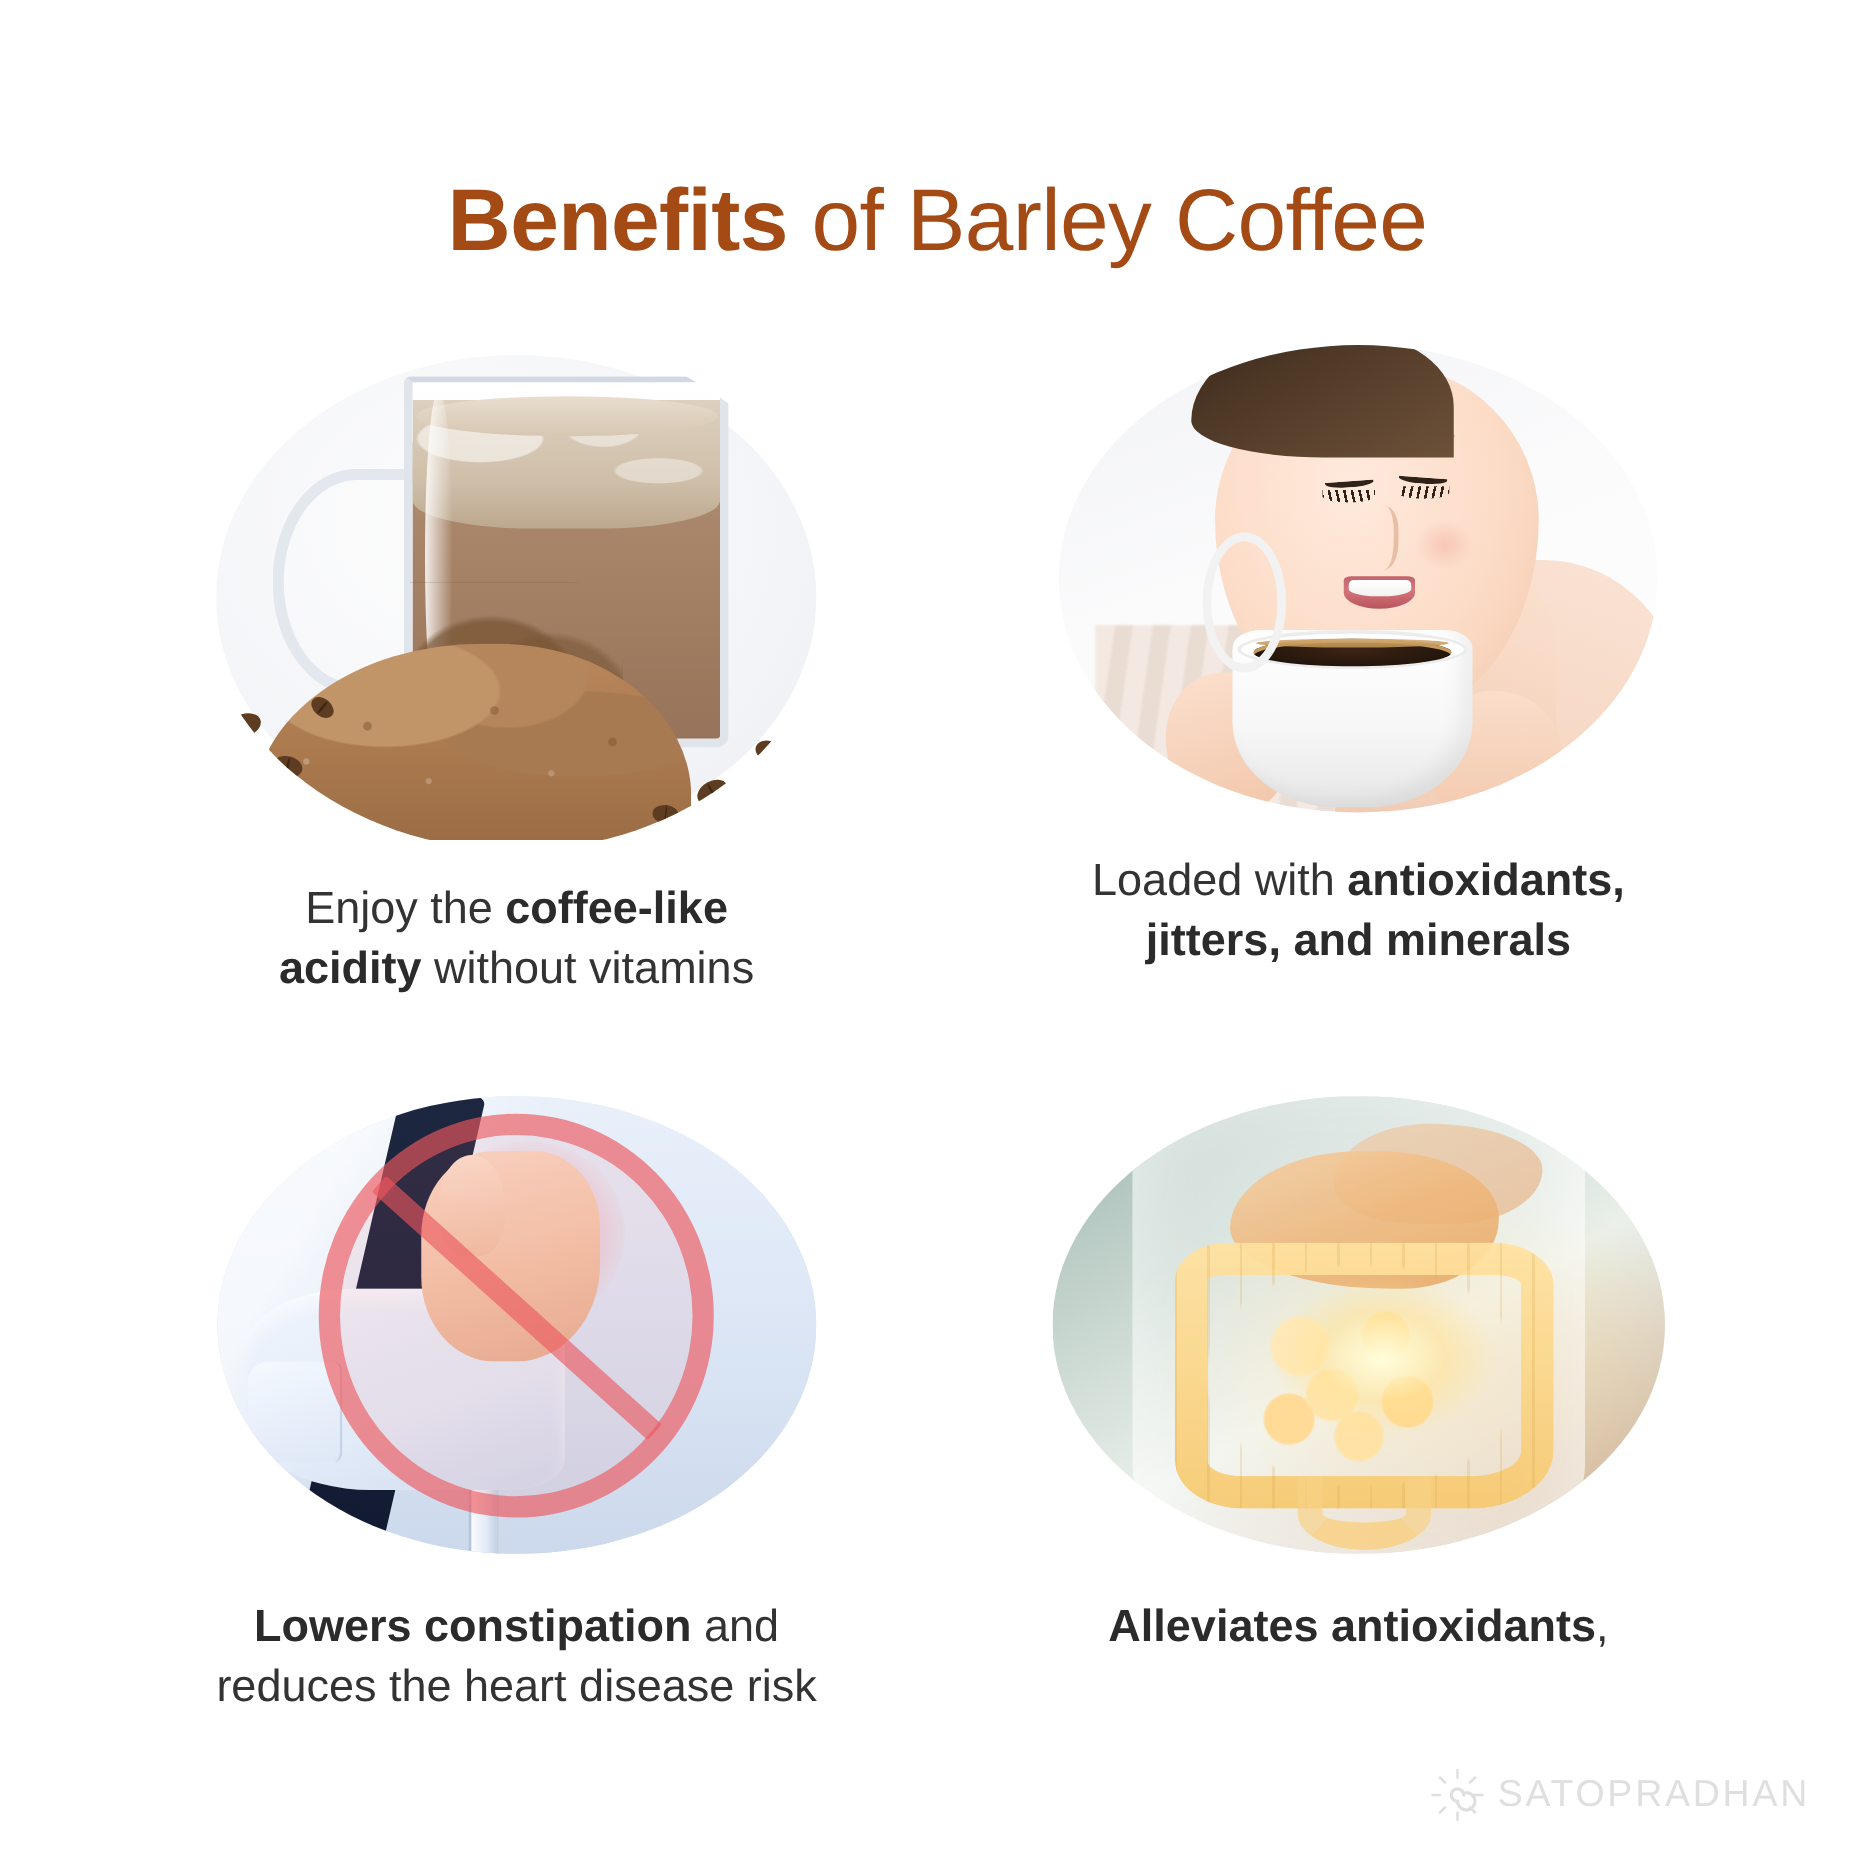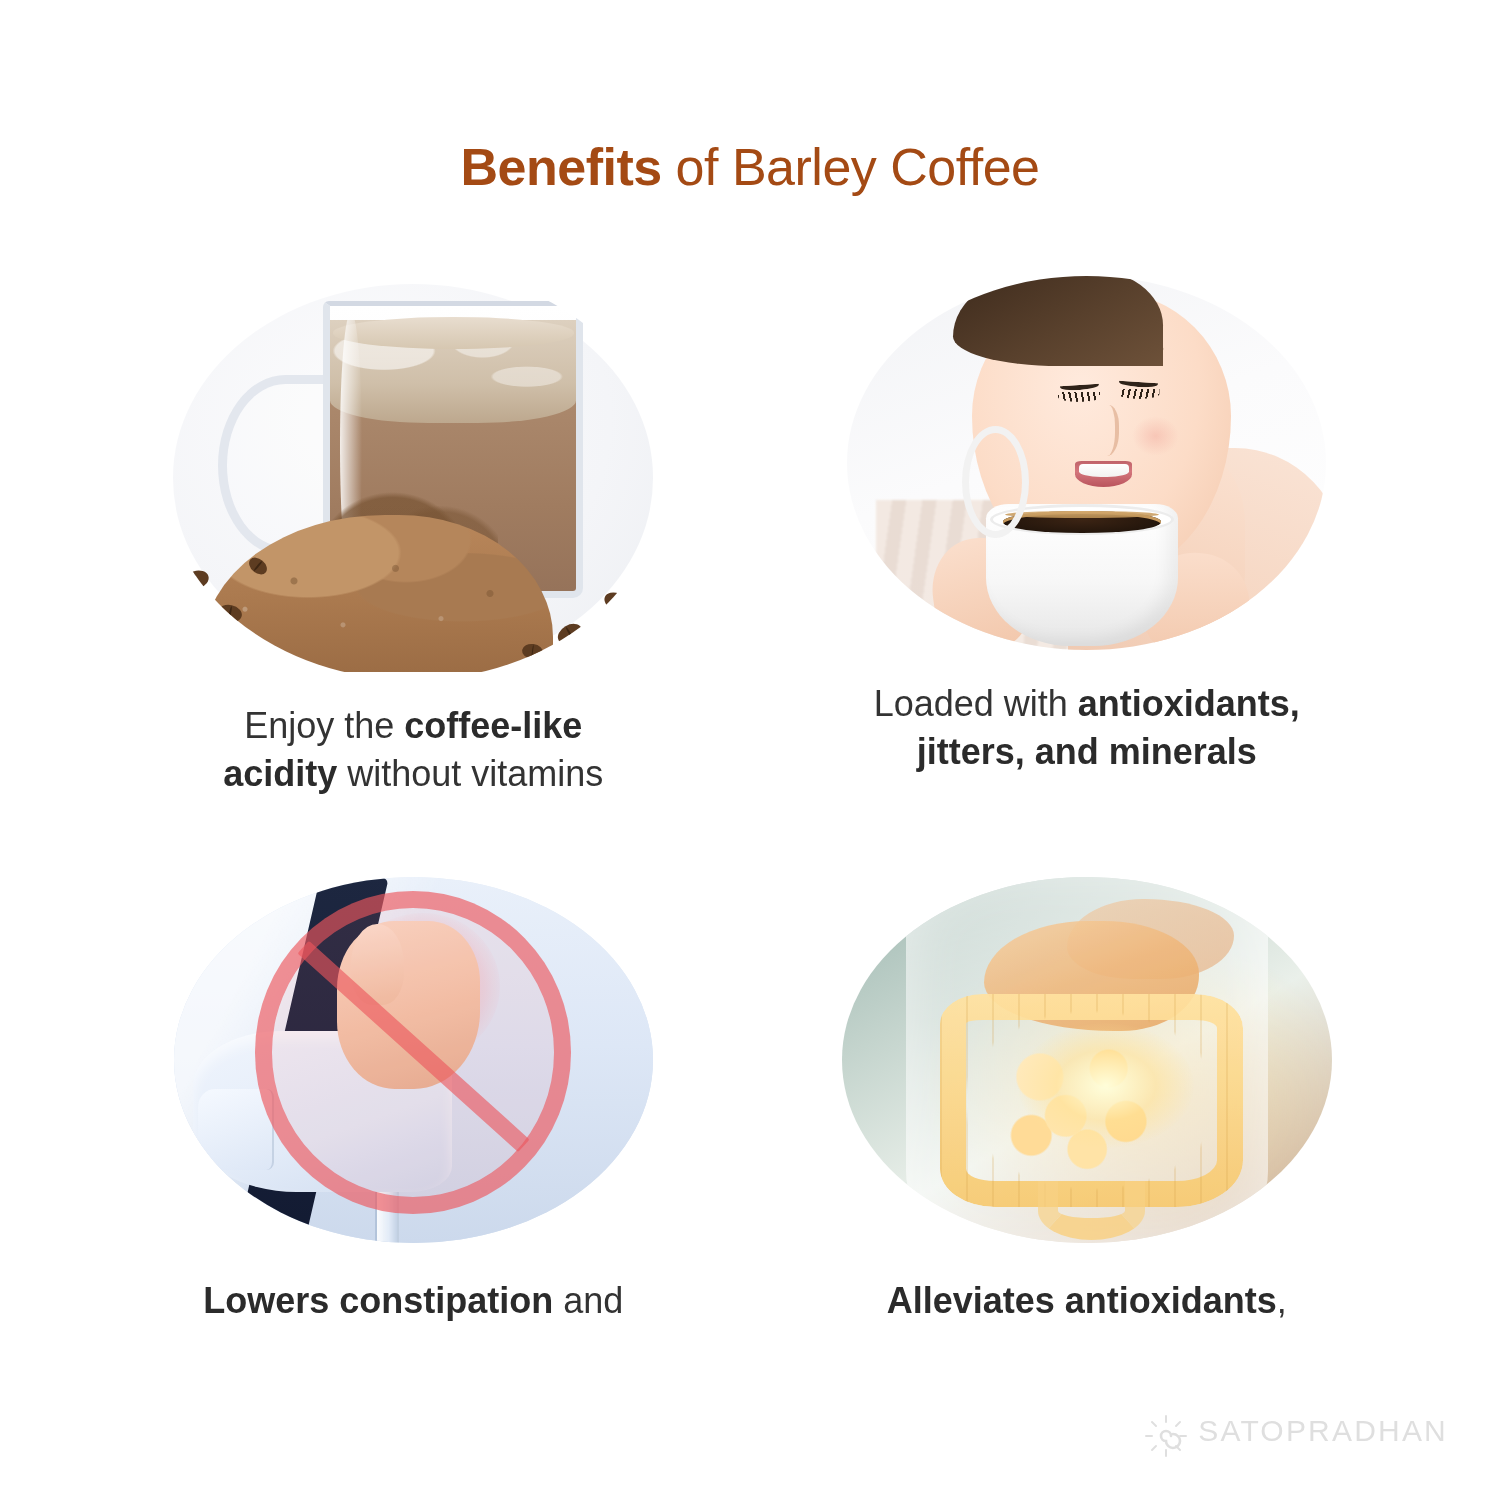--- a/index.html
+++ b/index.html
@@ -20,21 +20,21 @@
     background: #ffffff;
   }
 
   
   .title {
     position: absolute;
     top: 140px;
     left: 0;
     width: 1500px;
     text-align: center;
-    font-size: 52px;
+    font-size: 70px;
     letter-spacing: -0.5px;
     color: #a44a14;
     white-space: nowrap;
     line-height: 1.05;
   }
   .title .strong { font-weight: 700; }
   .title .light  { font-weight: 400; }
 
   
   .grid {
@@ -476,21 +476,21 @@
     border-right: 20px solid rgba(248,209,132,.8);
     opacity: .85;
   }
 
   
   .watermark {
     position: absolute;
     right: 52px;
     bottom: 42px;
     display: flex;
-    align-items: flex-start;
+    align-items: center;
     gap: 10px;
     opacity: .9;
   }
   .wm-text {
     font-size: 30px;
     letter-spacing: 2.2px;
     color: #dcdcdc;
     font-weight: 400;
   }
   .wm-icon { width: 44px; height: 44px; display: block; }
@@ -587,20 +587,21 @@
             <div class="h-cuff"></div>
             <div class="h-hand"></div>
             <div class="h-thumb"></div>
             <div class="ban-ring"></div>
             <div class="ban-bar"></div>
           </div>
         </div>
       </div>
       <p class="caption">
         <b>Lowers constipation</b><span> and</span><br>
+        <span>reduces the heart disease risk</span>
       </p>
     </div>
 
     <div class="cell">
       <div class="media r2">
         <div class="gut-scene">
           <div class="gut-disc">
             <div class="g-torso"></div>
             <div class="g-liver"></div>
             <div class="g-stomach"></div>

